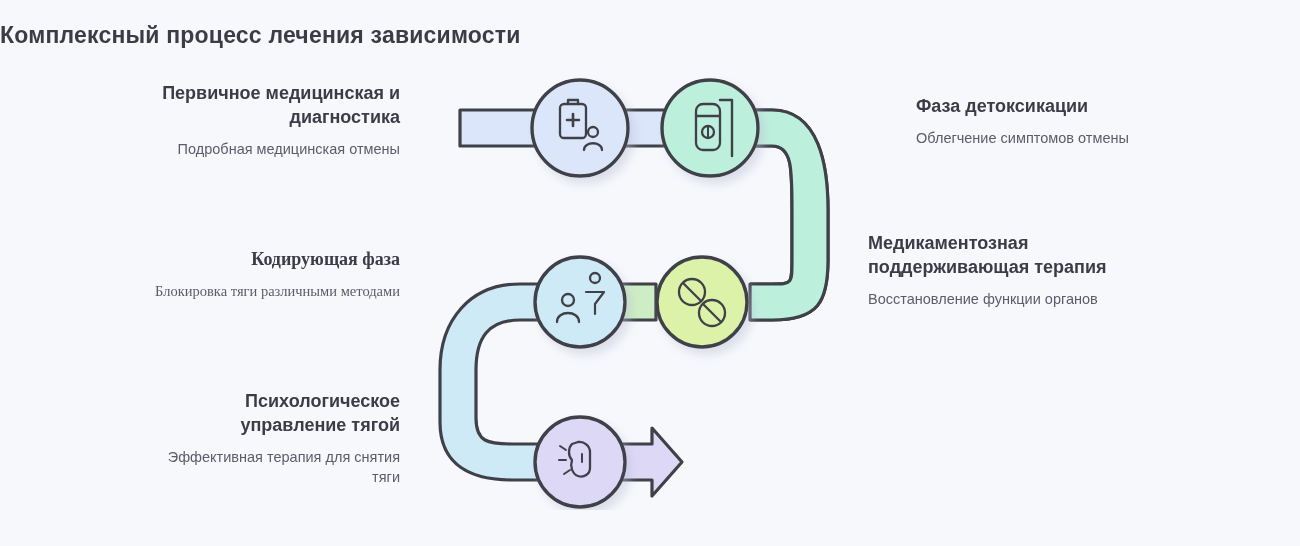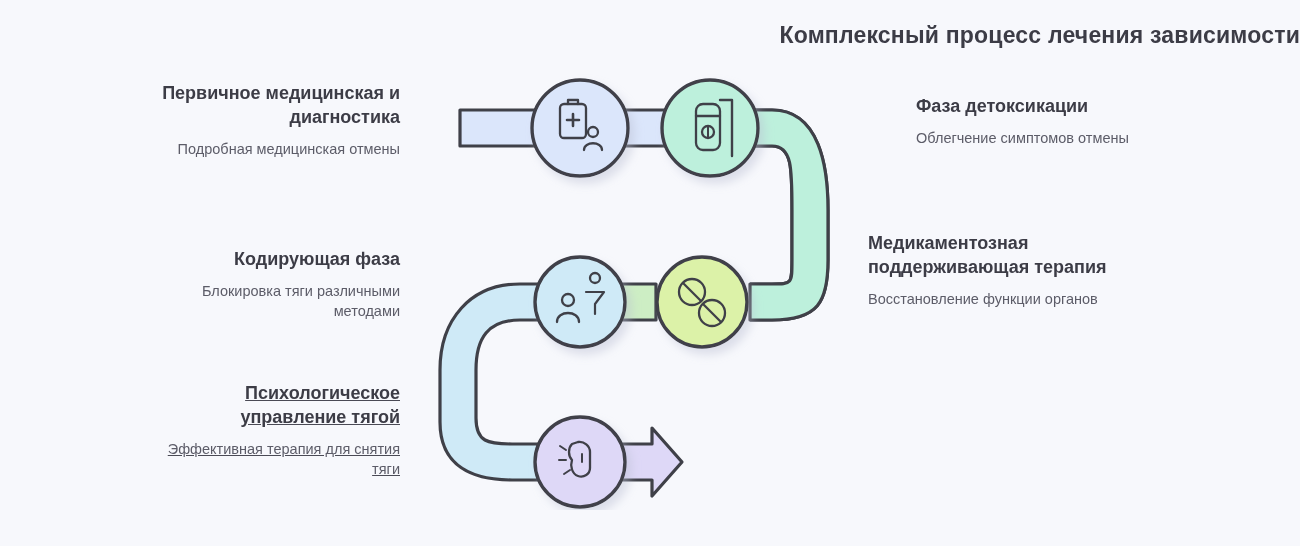--- a/index.html
+++ b/index.html
@@ -13,21 +13,21 @@
     font-family: "Liberation Sans", sans-serif;
     color: #4a4a55;
     position: relative;
     overflow: hidden;
   }
   .page-title {
     position: absolute;
     top: 22px;
     left: 0;
     width: 1300px;
-    text-align: right;
+    text-align: left;
     font-size: 23px;
     font-weight: bold;
     color: #3c3c46;
     letter-spacing: 0.2px;
   }
   .diagram-wrap {
     position: absolute;
     left: 420px;
     top: 70px;
     width: 460px;
@@ -52,22 +52,22 @@
   .label-left {
     text-align: right;
     width: 260px;
   }
   .label-right {
     text-align: left;
     width: 280px;
   }
   
   #label-assessment { left: 140px; top: 82px; }
-  #label-coding     { left: 140px; top: 248px; }
-  #label-psych      { left: 140px; top: 382px; text-decoration: underline; }
+  #label-coding     { left: 140px; top: 248px; font-family: Liberation Serif, serif; }
+  #label-psych      { left: 140px; top: 390px; }
   
   #label-detox      { left: 868px; top: 95px; margin-left: 48px; }
   #label-medication { left: 868px; top: 232px; }
 </style>
 </head>
 <body>
 
 <div class="page-title">Комплексный процесс лечения зависимости</div>
 
 <div class="label label-left" id="label-assessment">

